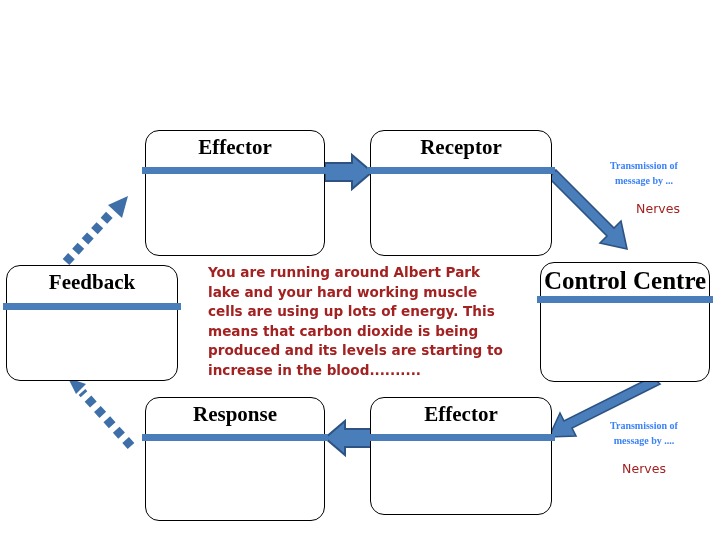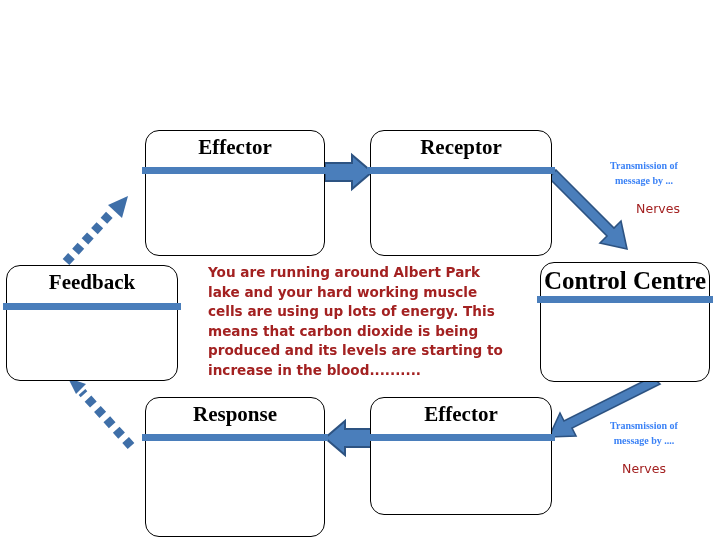--- a/index.html
+++ b/index.html
@@ -59,21 +59,21 @@
   
   #box-stimulus{left:145px;top:130px;width:180px;height:126px;}
   #box-stimulus .pbar{top:36px;}
   #box-receptor{left:370px;top:130px;width:182px;height:126px;}
   #box-receptor .pbar{top:36px;}
   #box-feedback{left:6px;top:265px;width:172px;height:116px;}
   #box-feedback .pbar{top:37px;}
   #box-control{left:540px;top:262px;width:170px;height:120px;}
   #box-control .pbar{top:33px;}
   #box-control .ptitle{font-size:25px;left:-4px;right:-4px;}
-  #box-response{left:145px;top:397px;width:180px;height:140px;}
+  #box-response{left:145px;top:397px;width:180px;height:124px;}
   #box-response .pbar{top:36px;}
   #box-effector{left:370px;top:397px;width:182px;height:118px;padding-left:24px;}
   #box-effector .pbar{top:36px;}
 
   
   .svg-layer{position:absolute;left:0;top:0;width:720px;height:540px;pointer-events:none;}
 
   
   .scenario{
     position:absolute;left:208px;top:263px;width:312px;

